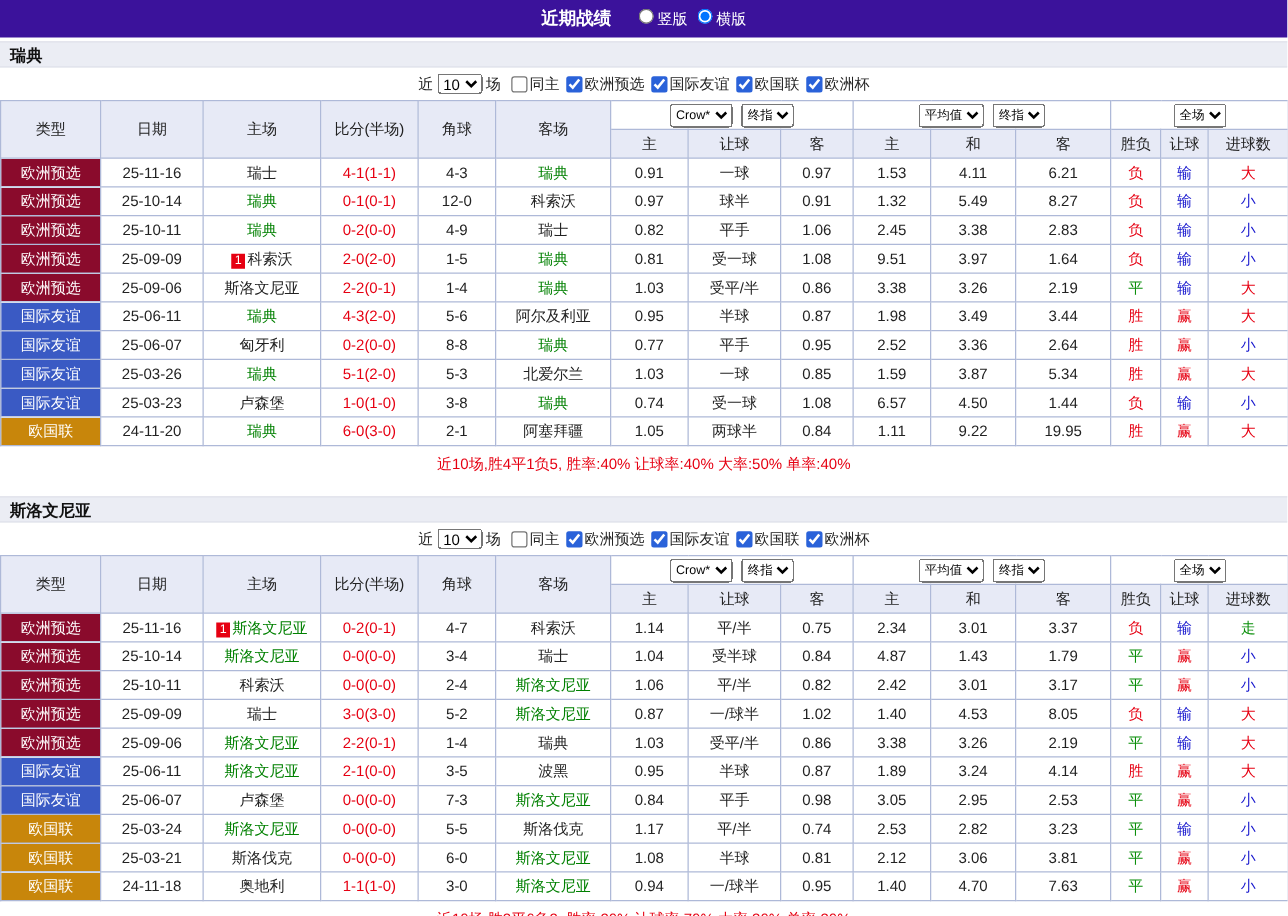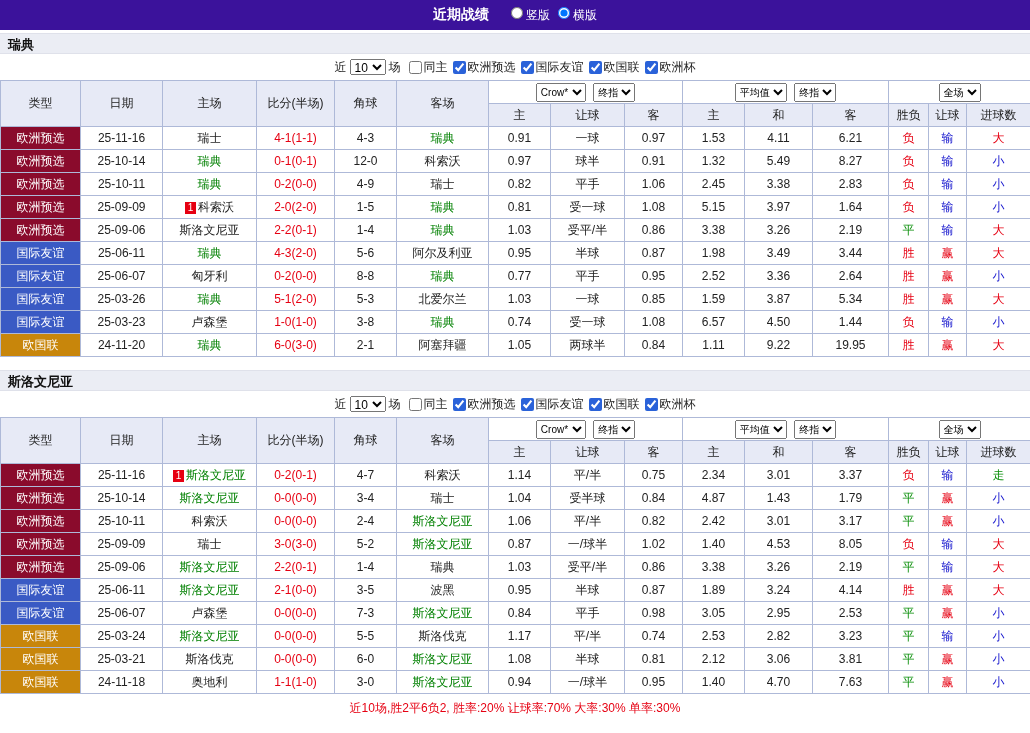--- a/index.html
+++ b/index.html
@@ -188,21 +188,21 @@
   <tr>
     <td class="c-type" style="background: rgb(138, 11, 44);">欧洲预选</td>
     <td class="c-date">25-09-09</td>
     <td class="c-team"><span class="badge">1</span><span class="tname">科索沃</span></td>
     <td class="c-score">2-0(2-0)</td>
     <td class="c-corner">1-5</td>
     <td class="c-team"><span class="tname focus">瑞典</span></td>
     <td class="val-cell">0.81</td>
     <td class="val-cell">受一球</td>
     <td class="val-cell">1.08</td>
-    <td class="val-cell">5.15</td>
+    <td class="val-cell">9.51</td>
     <td class="val-cell">3.97</td>
     <td class="val-cell">1.64</td>
     <td class="res-cell" style="color: rgb(230, 0, 18);">负</td>
     <td class="res-cell" style="color: rgb(20, 20, 205);">输</td>
     <td class="res-cell" style="color: rgb(20, 20, 205);">小</td>
   </tr>
 
   <tr>
     <td class="c-type" style="background: rgb(138, 11, 44);">欧洲预选</td>
     <td class="c-date">25-09-06</td>
@@ -305,20 +305,21 @@
     <td class="val-cell">0.84</td>
     <td class="val-cell">1.11</td>
     <td class="val-cell">9.22</td>
     <td class="val-cell">19.95</td>
     <td class="res-cell" style="color: rgb(230, 0, 18);">胜</td>
     <td class="res-cell" style="color: rgb(230, 0, 18);">赢</td>
     <td class="res-cell" style="color: rgb(230, 0, 18);">大</td>
   </tr>
 </tbody>
     </table>
+    <div class="summary">近10场,胜4平1负5, 胜率:40% 让球率:40% 大率:50% 单率:40%</div>
   </section>
 
   <section class="team-section">
     <div class="sec-head"><span>斯洛文尼亚</span></div>
     <div class="filter-row">
       <span>近</span>
       <select><option>10</option></select>
       <span>场</span>
       <span class="cb-host">
   <label>

